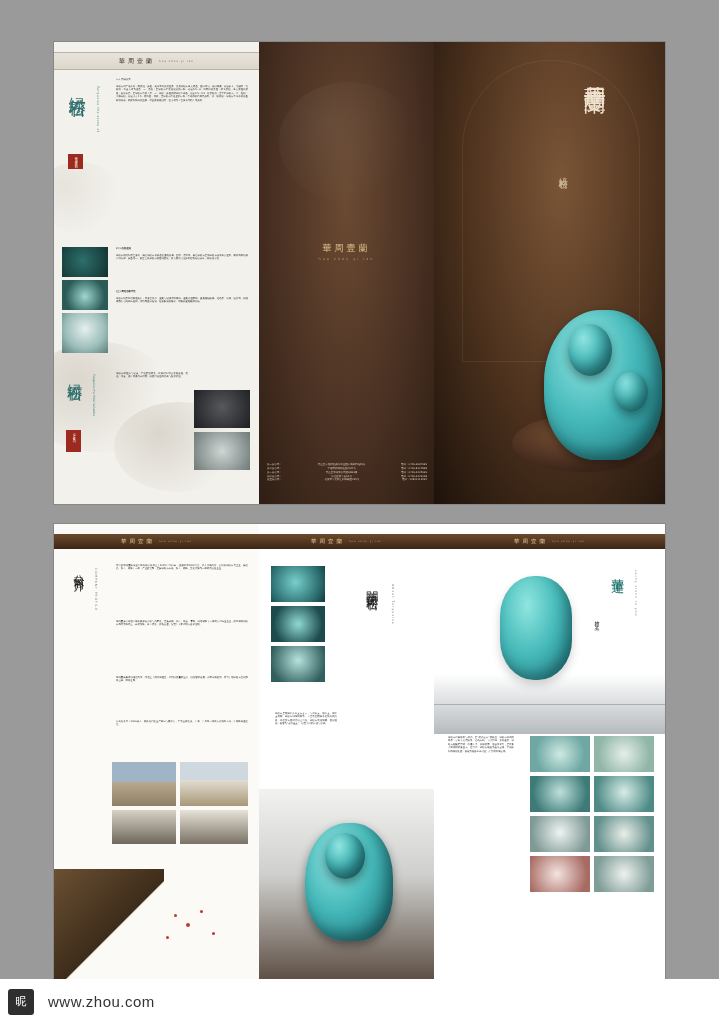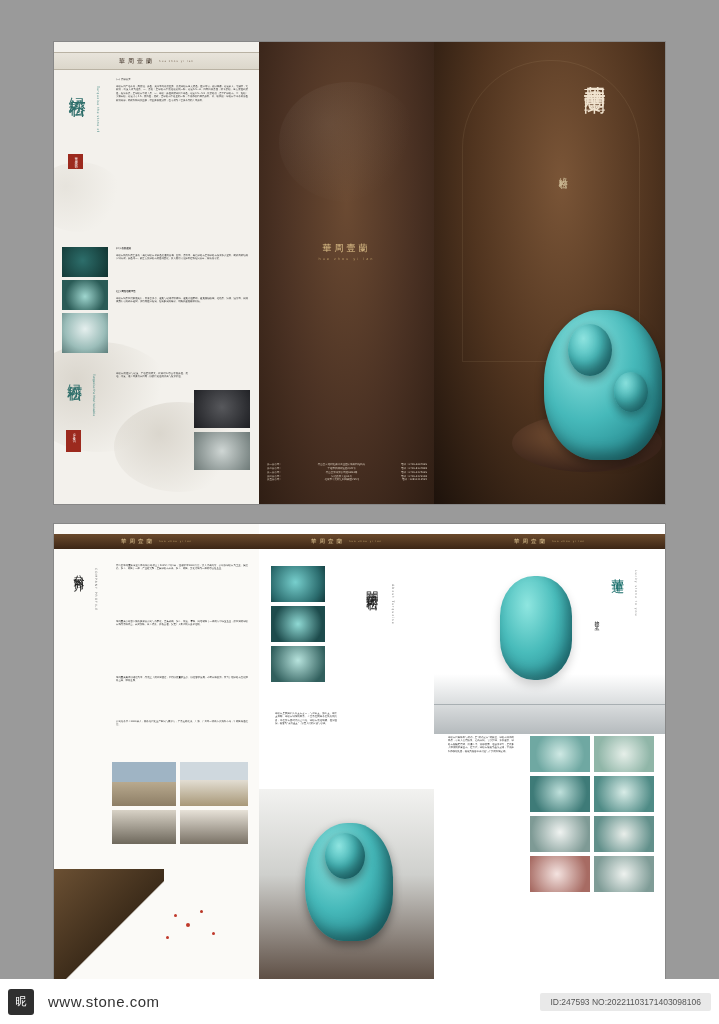--- a/index.html
+++ b/index.html
@@ -369,17 +369,16 @@
         <div class="ph" style="background:radial-gradient(circle at 45% 50%, #f4e3e0, #a76b63 80%);"></div>
       </div>
       <div class="photo" style="left:160px;top:332px;width:60px;height:36px;">
         <div class="ph" style="background:radial-gradient(circle at 50% 50%, #eef2ef, #7f9c97 80%);"></div>
       </div>
     </div>
   </div>
 
   <div class="footer">
     <div class="logo-sq">昵</div>
-    <div class="site">www.stone.com</div>
-    <div class="idbox">ID:247593 NO:20221103171403098106</div>
+    <div class="site">www.zhou.com</div>
   </div>
 
 </div>
 
 </body></html>

